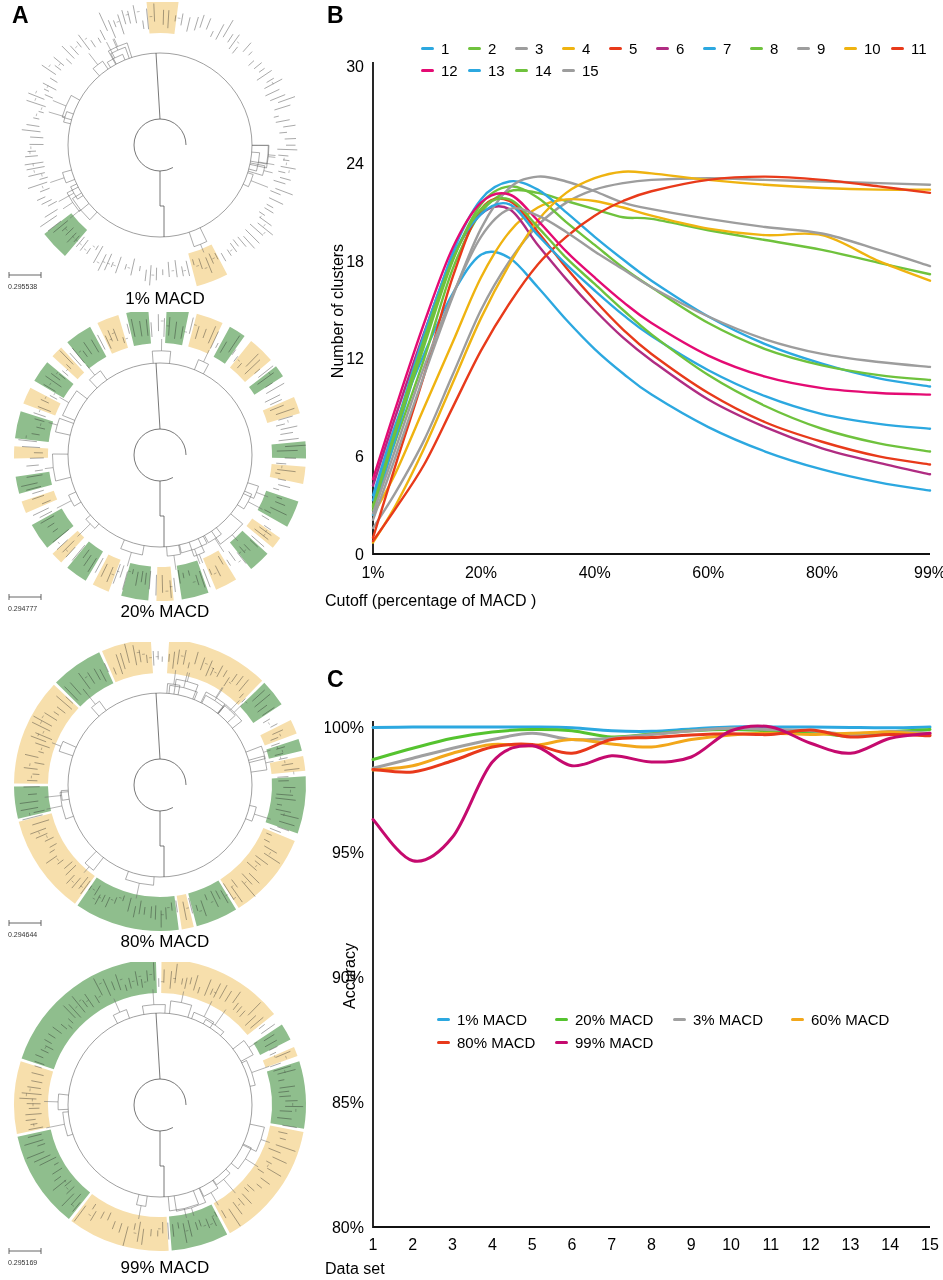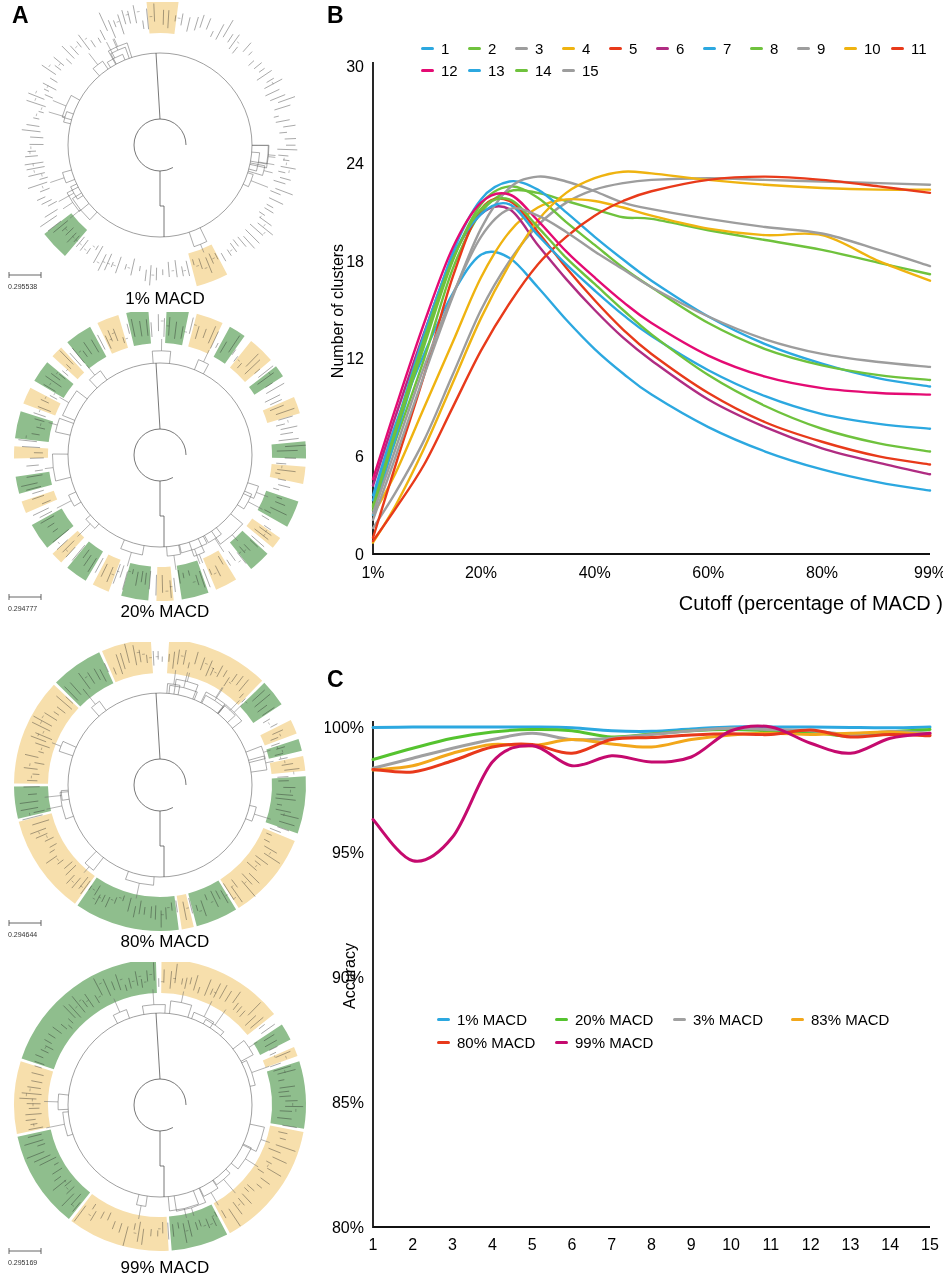--- a/index.html
+++ b/index.html
@@ -4,21 +4,21 @@
 <style>
   html,body{margin:0;padding:0;background:#fff;}
   .page{position:relative;width:943px;height:1280px;background:#fff;overflow:hidden;
         font-family:"Liberation Sans",sans-serif;color:#000;}
   .plabel{position:absolute;font-size:23px;font-weight:bold;}
   .treesvg{position:absolute;left:10px;width:300px;height:292px;}
   .treelabel{position:absolute;left:15px;width:300px;text-align:center;font-size:17px;}
   .sbar{position:absolute;left:8px;width:60px;}
   .stext{font-size:7px;color:#333;line-height:7px;}
   .chartsvg{position:absolute;left:325px;width:618px;}
-  .xlab{position:absolute;left:325px;width:618px;text-align:right;font-size:20px;}
+  .xlab{position:absolute;left:325px;width:618px;text-align:left;font-size:16px;}
   .ylab{position:absolute;width:300px;text-align:center;font-size:16px;transform:rotate(-90deg);}
   .legendB{position:absolute;left:421px;top:37px;}
   .lrow{display:flex;height:22px;align-items:center;}
   .litem{display:flex;align-items:center;width:47px;white-space:nowrap;}
   .legendC{position:absolute;left:437px;top:1011px;display:grid;
            grid-template-columns:repeat(4,118px);row-gap:6px;}
   .citem{display:flex;align-items:center;white-space:nowrap;}
   .dash{width:13px;height:3px;border-radius:1.5px;margin-right:7px;flex:none;}
   .ltxt{font-size:15px;}
 </style>
@@ -1106,26 +1106,27 @@
       <div class="citem">
         <span class="dash" style="background: rgb(85, 195, 47);"></span>
         <span class="ltxt">20% MACD</span>
       </div>
       <div class="citem">
         <span class="dash" style="background: rgb(160, 160, 160);"></span>
         <span class="ltxt">3% MACD</span>
       </div>
       <div class="citem">
         <span class="dash" style="background: rgb(242, 167, 27);"></span>
-        <span class="ltxt">83% MACD</span>
+        <span class="ltxt">60% MACD</span>
       </div>
       <div class="citem">
         <span class="dash" style="background: rgb(232, 57, 27);"></span>
         <span class="ltxt">80% MACD</span>
       </div>
       <div class="citem">
         <span class="dash" style="background: rgb(197, 10, 110);"></span>
         <span class="ltxt">99% MACD</span>
       </div>
     </div>
   <div class="ylab" style="left:200px;top:967px">Accuracy</div>
+  <div class="xlab" style="top:1260px">Data set</div>
 
 </div>
 
 </body></html>

